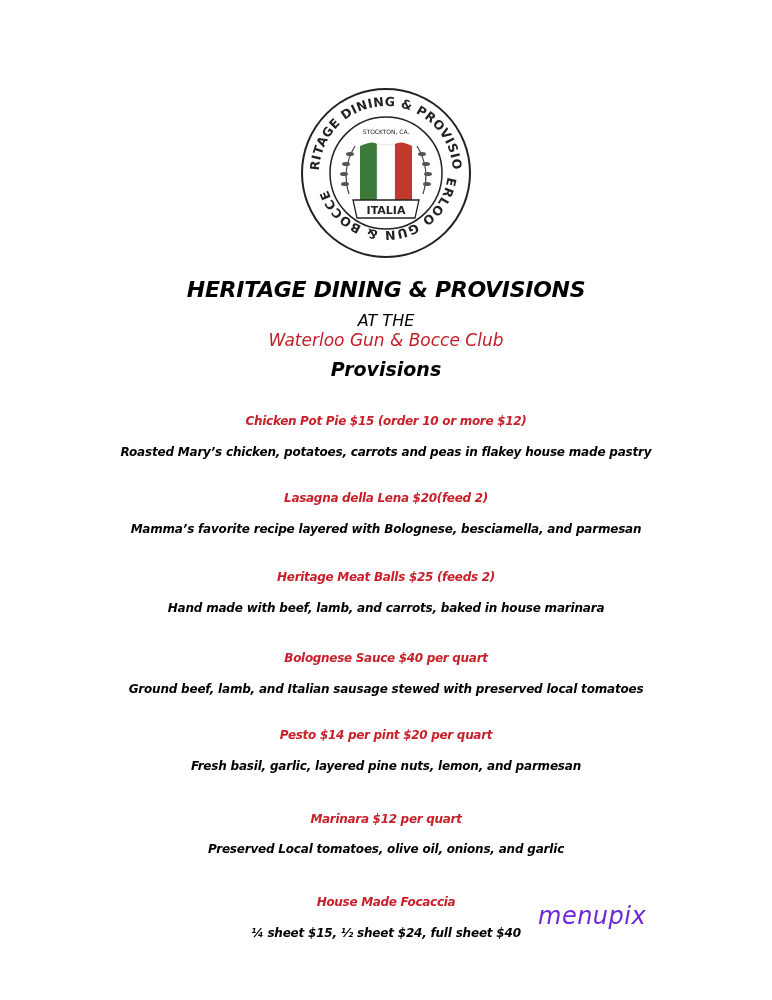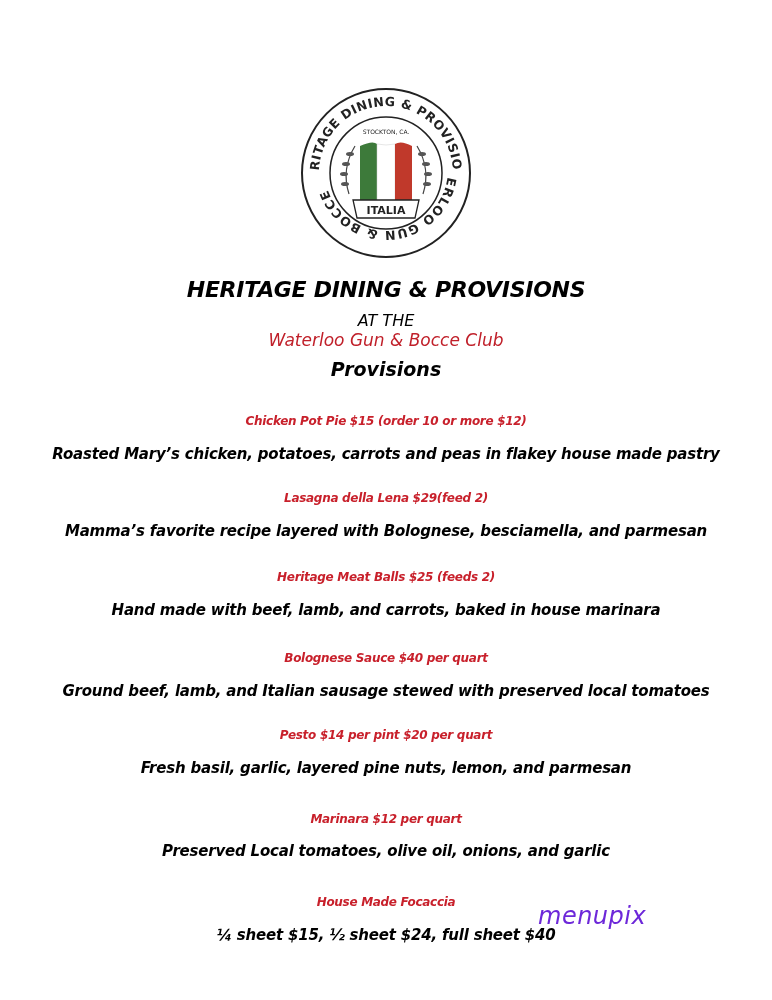--- a/index.html
+++ b/index.html
@@ -7,21 +7,21 @@
     width:772px; height:1000px; background:#ffffff; position:relative; overflow:hidden;
     font-family:"DejaVu Sans", "Liberation Sans", sans-serif;
   }
   .logo { position:absolute; left:297px; top:84px; width:178px; height:178px; }
   .center { position:absolute; left:0; width:772px; text-align:center; white-space:nowrap; }
   .title { top:277px; font-size:22px; font-weight:bold; font-style:italic; color:#000; letter-spacing:-0.3px; }
   .atthe { top:311px; font-size:16px; font-style:italic; color:#000; }
   .club { top:330px; font-size:17px; font-style:italic; color:#c0202a; }
   .section { top:358px; font-size:19px; font-weight:bold; font-style:italic; color:#000;text-align:center; }
   .item-name { font-size:12px; font-weight:bold; font-style:italic; color:#c8202b; letter-spacing:-0.3px; }
-  .item-desc { font-size:15px; font-weight:bold; font-style:italic; color:#000; letter-spacing:-0.2px; }
+  .item-desc { font-size:12px; font-weight:bold; font-style:italic; color:#000; letter-spacing:-0.2px; }
   .watermark { position:absolute; left:538px; top:902px; font-size:24px; color:#6d28d9; font-family:"DejaVu Sans", sans-serif; letter-spacing:0.5px;font-style:italic; }
 </style>
 </head>
 <body>
 
 <div class="logo">
   <svg width="178" height="178" viewBox="0 0 178 178">
     <defs>
       <path id="topArc" d="M 22 89 A 67 67 0 0 1 156 89"></path>
       <path id="botArc" d="M 150 96 A 62 62 0 0 1 28 96"></path>
@@ -61,21 +61,21 @@
 </div>
 
 <div class="center title">HERITAGE DINING &amp; PROVISIONS</div>
 <div class="center atthe">AT THE</div>
 <div class="center club">Waterloo Gun &amp; Bocce Club</div>
 <div class="center section">Provisions</div>
 
 <div class="center item-name" style="top:414px">Chicken Pot Pie   $15 (order 10 or more $12)</div>
 <div class="center item-desc" style="top:445px">Roasted Mary’s chicken, potatoes, carrots and peas in flakey house made pastry</div>
 
-<div class="center item-name" style="top:491px">Lasagna della Lena   $29(feed 2)</div>
+<div class="center item-name" style="top:491px">Lasagna della Lena   $20(feed 2)</div>
 <div class="center item-desc" style="top:522px">Mamma’s favorite recipe layered with Bolognese, besciamella, and parmesan</div>
 
 <div class="center item-name" style="top:570px">Heritage Meat Balls   $25 (feeds 2)</div>
 <div class="center item-desc" style="top:601px">Hand made with beef, lamb, and carrots, baked in house marinara</div>
 
 <div class="center item-name" style="top:651px">Bolognese Sauce  $40 per quart</div>
 <div class="center item-desc" style="top:682px">Ground beef, lamb, and Italian sausage stewed with preserved local tomatoes</div>
 
 <div class="center item-name" style="top:728px">Pesto  $14 per pint  $20 per quart</div>
 <div class="center item-desc" style="top:759px">Fresh basil, garlic, layered pine nuts, lemon, and parmesan</div>

